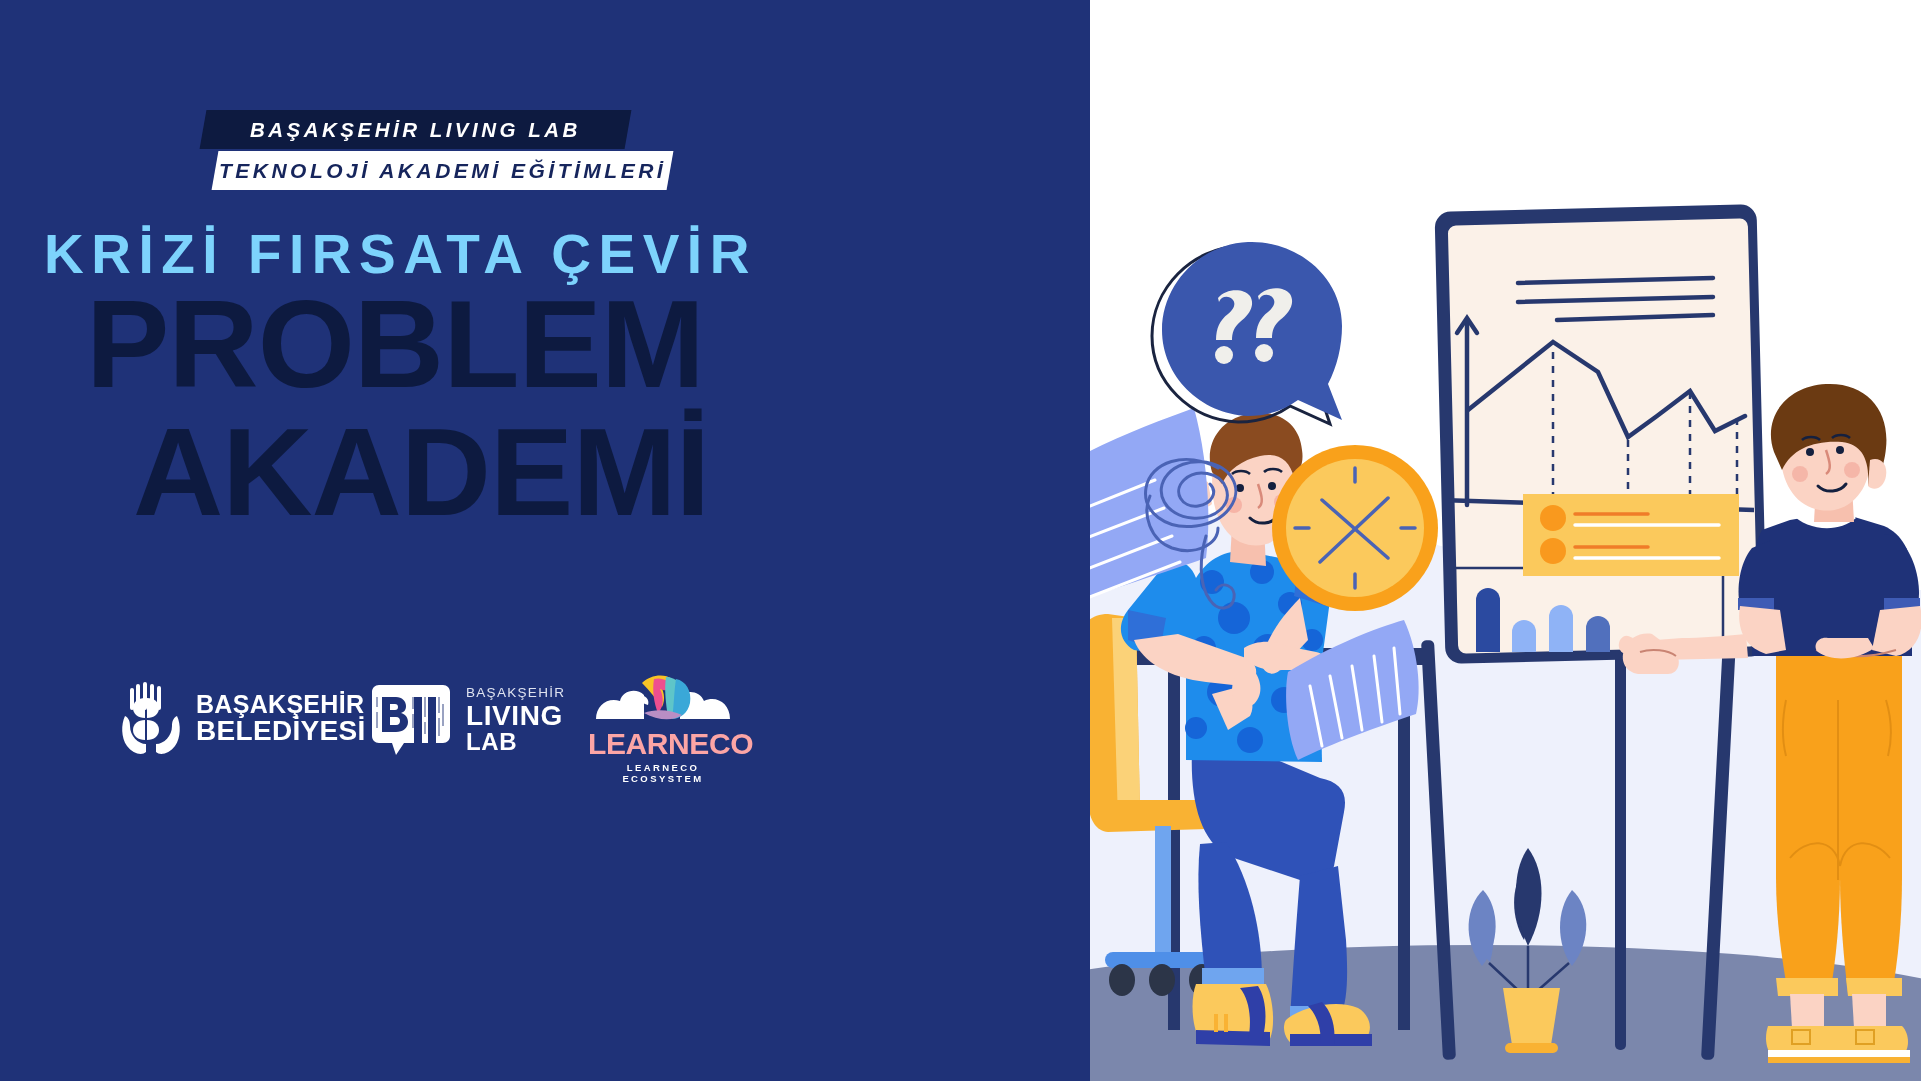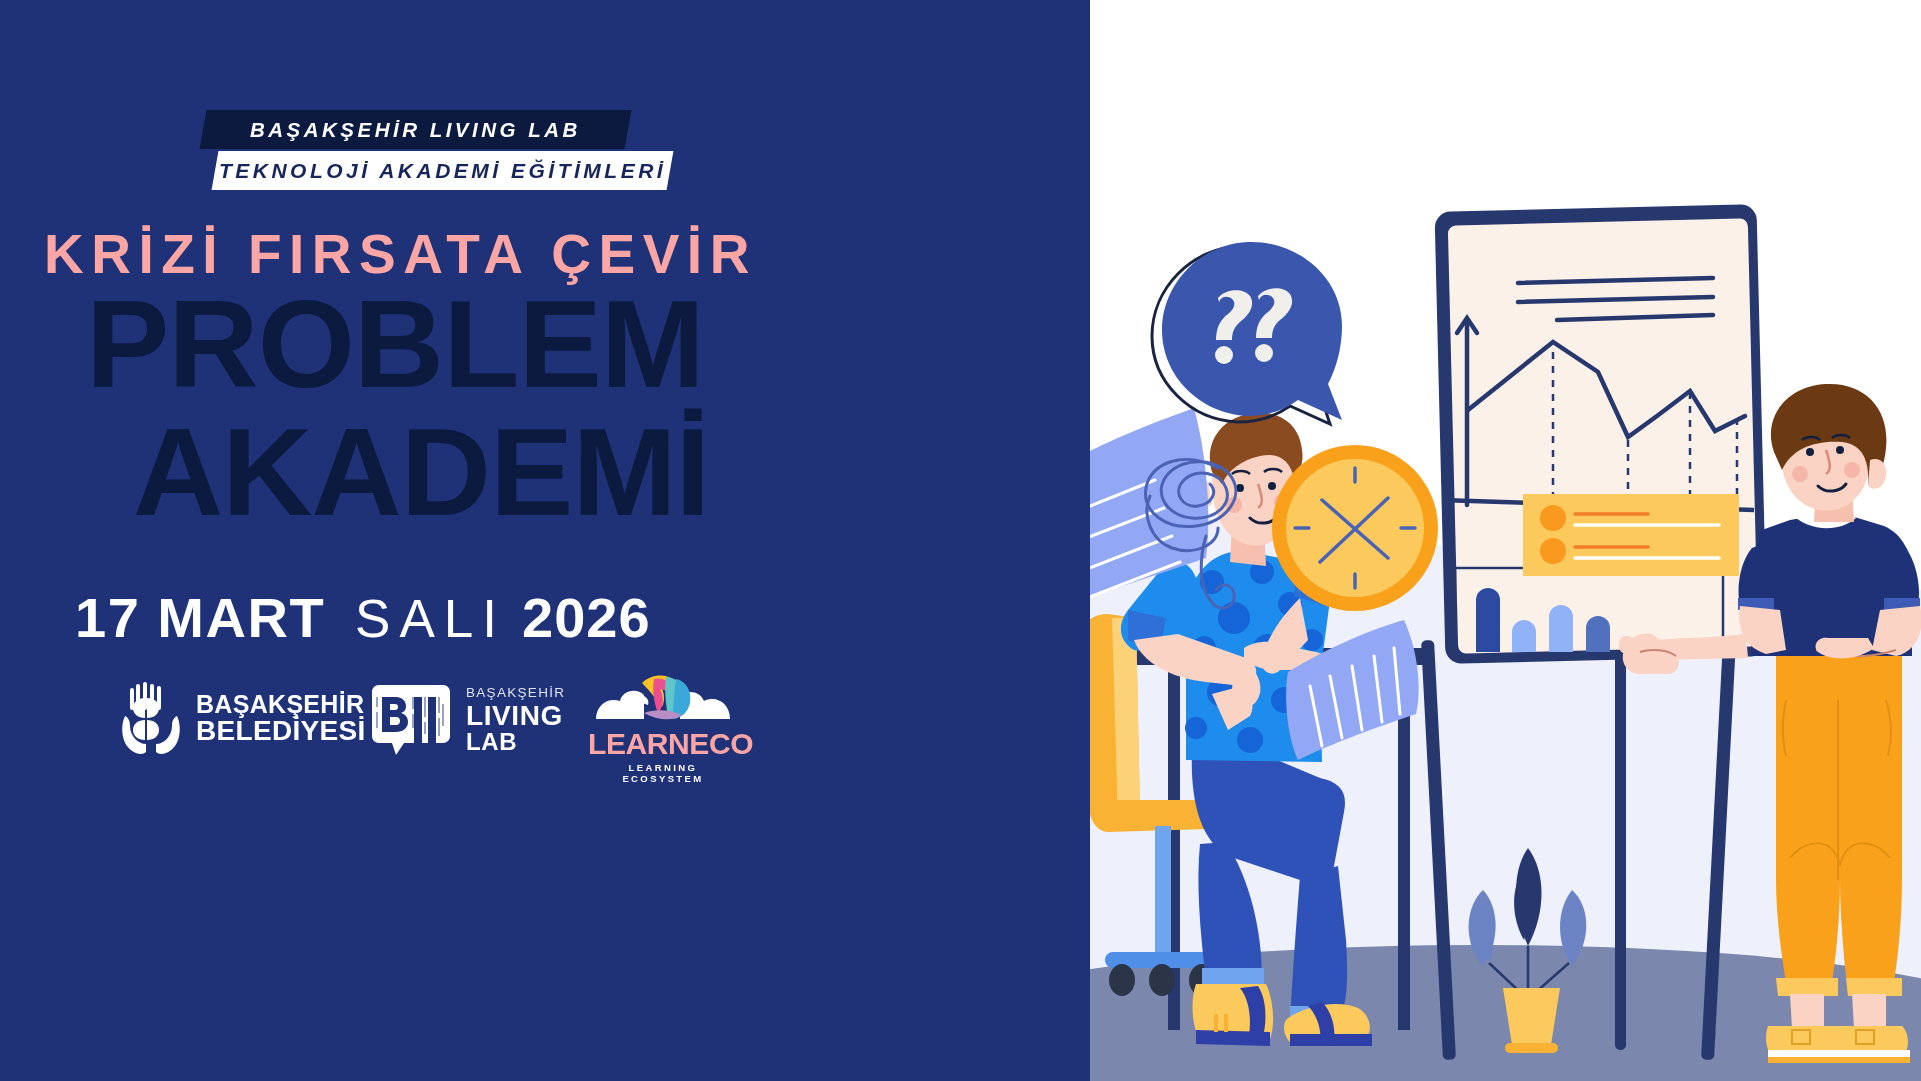--- a/index.html
+++ b/index.html
@@ -29,21 +29,21 @@
     left:203px; top:110px; width:425px; height:39px;
     background:#0d1a40; color:#ffffff; font-size:20.5px;
   }
   .banner-2{
     left:215px; top:151px; width:455px; height:39px;
     background:#ffffff; color:#16255c; font-size:21px;
   }
 
   .kicker{
     position:absolute; left:44px; top:222px;
-    color:#fca5a5; font-size:55px; font-weight:700;
+    color:#7dd3fc; font-size:55px; font-weight:700;
     letter-spacing:7.5px; white-space:nowrap;
   }
 
   .big-1{
     position:absolute; left:86px; top:281px;
     color:#0d1a40; font-size:125px; font-weight:700;
     letter-spacing:-1px; line-height:1; white-space:nowrap;
   }
   .big-2{
     position:absolute; left:133px; top:409px;
@@ -377,25 +377,20 @@
       <span>BAŞAKŞEHİR LIVING LAB</span>
     </div>
     <div class="banner banner-2">
       <span>TEKNOLOJİ AKADEMİ EĞİTİMLERİ</span>
     </div>
 
     <div class="kicker">KRİZİ FIRSATA ÇEVİR</div>
     <div class="big-1">PROBLEM</div>
     <div class="big-2">AKADEMİ</div>
 
-    <div class="dateline">
-      <span class="d-day">17 MART</span>
-      <span class="d-weekday">SALI</span>
-      <span class="d-year">2026</span>
-    </div>
 
     <div class="logos">
 
       <div class="logo-bb">
         <svg width="62" height="74" viewBox="0 0 62 74">
           <g fill="#ffffff">
             <rect x="16" y="2" width="4" height="26" rx="2"></rect>
             <rect x="23" y="0" width="4" height="28" rx="2"></rect>
             <rect x="30" y="2" width="4" height="26" rx="2"></rect>
             <rect x="37" y="4" width="4" height="24" rx="2"></rect>
@@ -446,19 +441,19 @@
           <path d="M8 50 C8 36 20 28 32 32 C34 22 48 18 56 26 L56 50 Z" fill="#ffffff"></path>
           <path d="M142 50 C142 34 128 26 116 32 C112 22 98 20 92 28 L92 50 Z" fill="#ffffff"></path>
           <path d="M54 14 C62 6 76 4 84 10 C80 14 74 15 70 14 C76 20 78 30 74 38 C68 30 62 22 54 14 Z" fill="#f7c325"></path>
           <path d="M66 10 C74 8 82 12 86 18 C82 22 76 22 72 20 C76 28 76 38 70 44 C66 34 64 22 66 10 Z" fill="#ee4f8f"></path>
           <path d="M78 8 C88 8 96 16 96 26 C96 36 90 44 80 48 C78 36 76 20 78 8 Z" fill="#5ec5c9"></path>
           <path d="M88 10 C98 12 104 22 102 34 C100 44 92 50 84 50 C86 38 86 22 88 10 Z" fill="#3aa8d8"></path>
           <path d="M56 44 C66 40 82 40 94 46 C86 52 70 52 56 44 Z" fill="#b98ec4"></path>
           <path d="M46 26 C56 24 62 30 60 36 C54 34 50 32 46 26 Z" fill="#ffffff"></path>
         </svg>
         <div class="lrn-word">LEARNECO</div>
-        <div class="lrn-sub">LEARNING ECOSYSTEM</div>
+        <div class="lrn-sub">LEARNECO ECOSYSTEM</div>
       </div>
 
     </div>
   </div>
 
 </div>
 
 </body></html>

